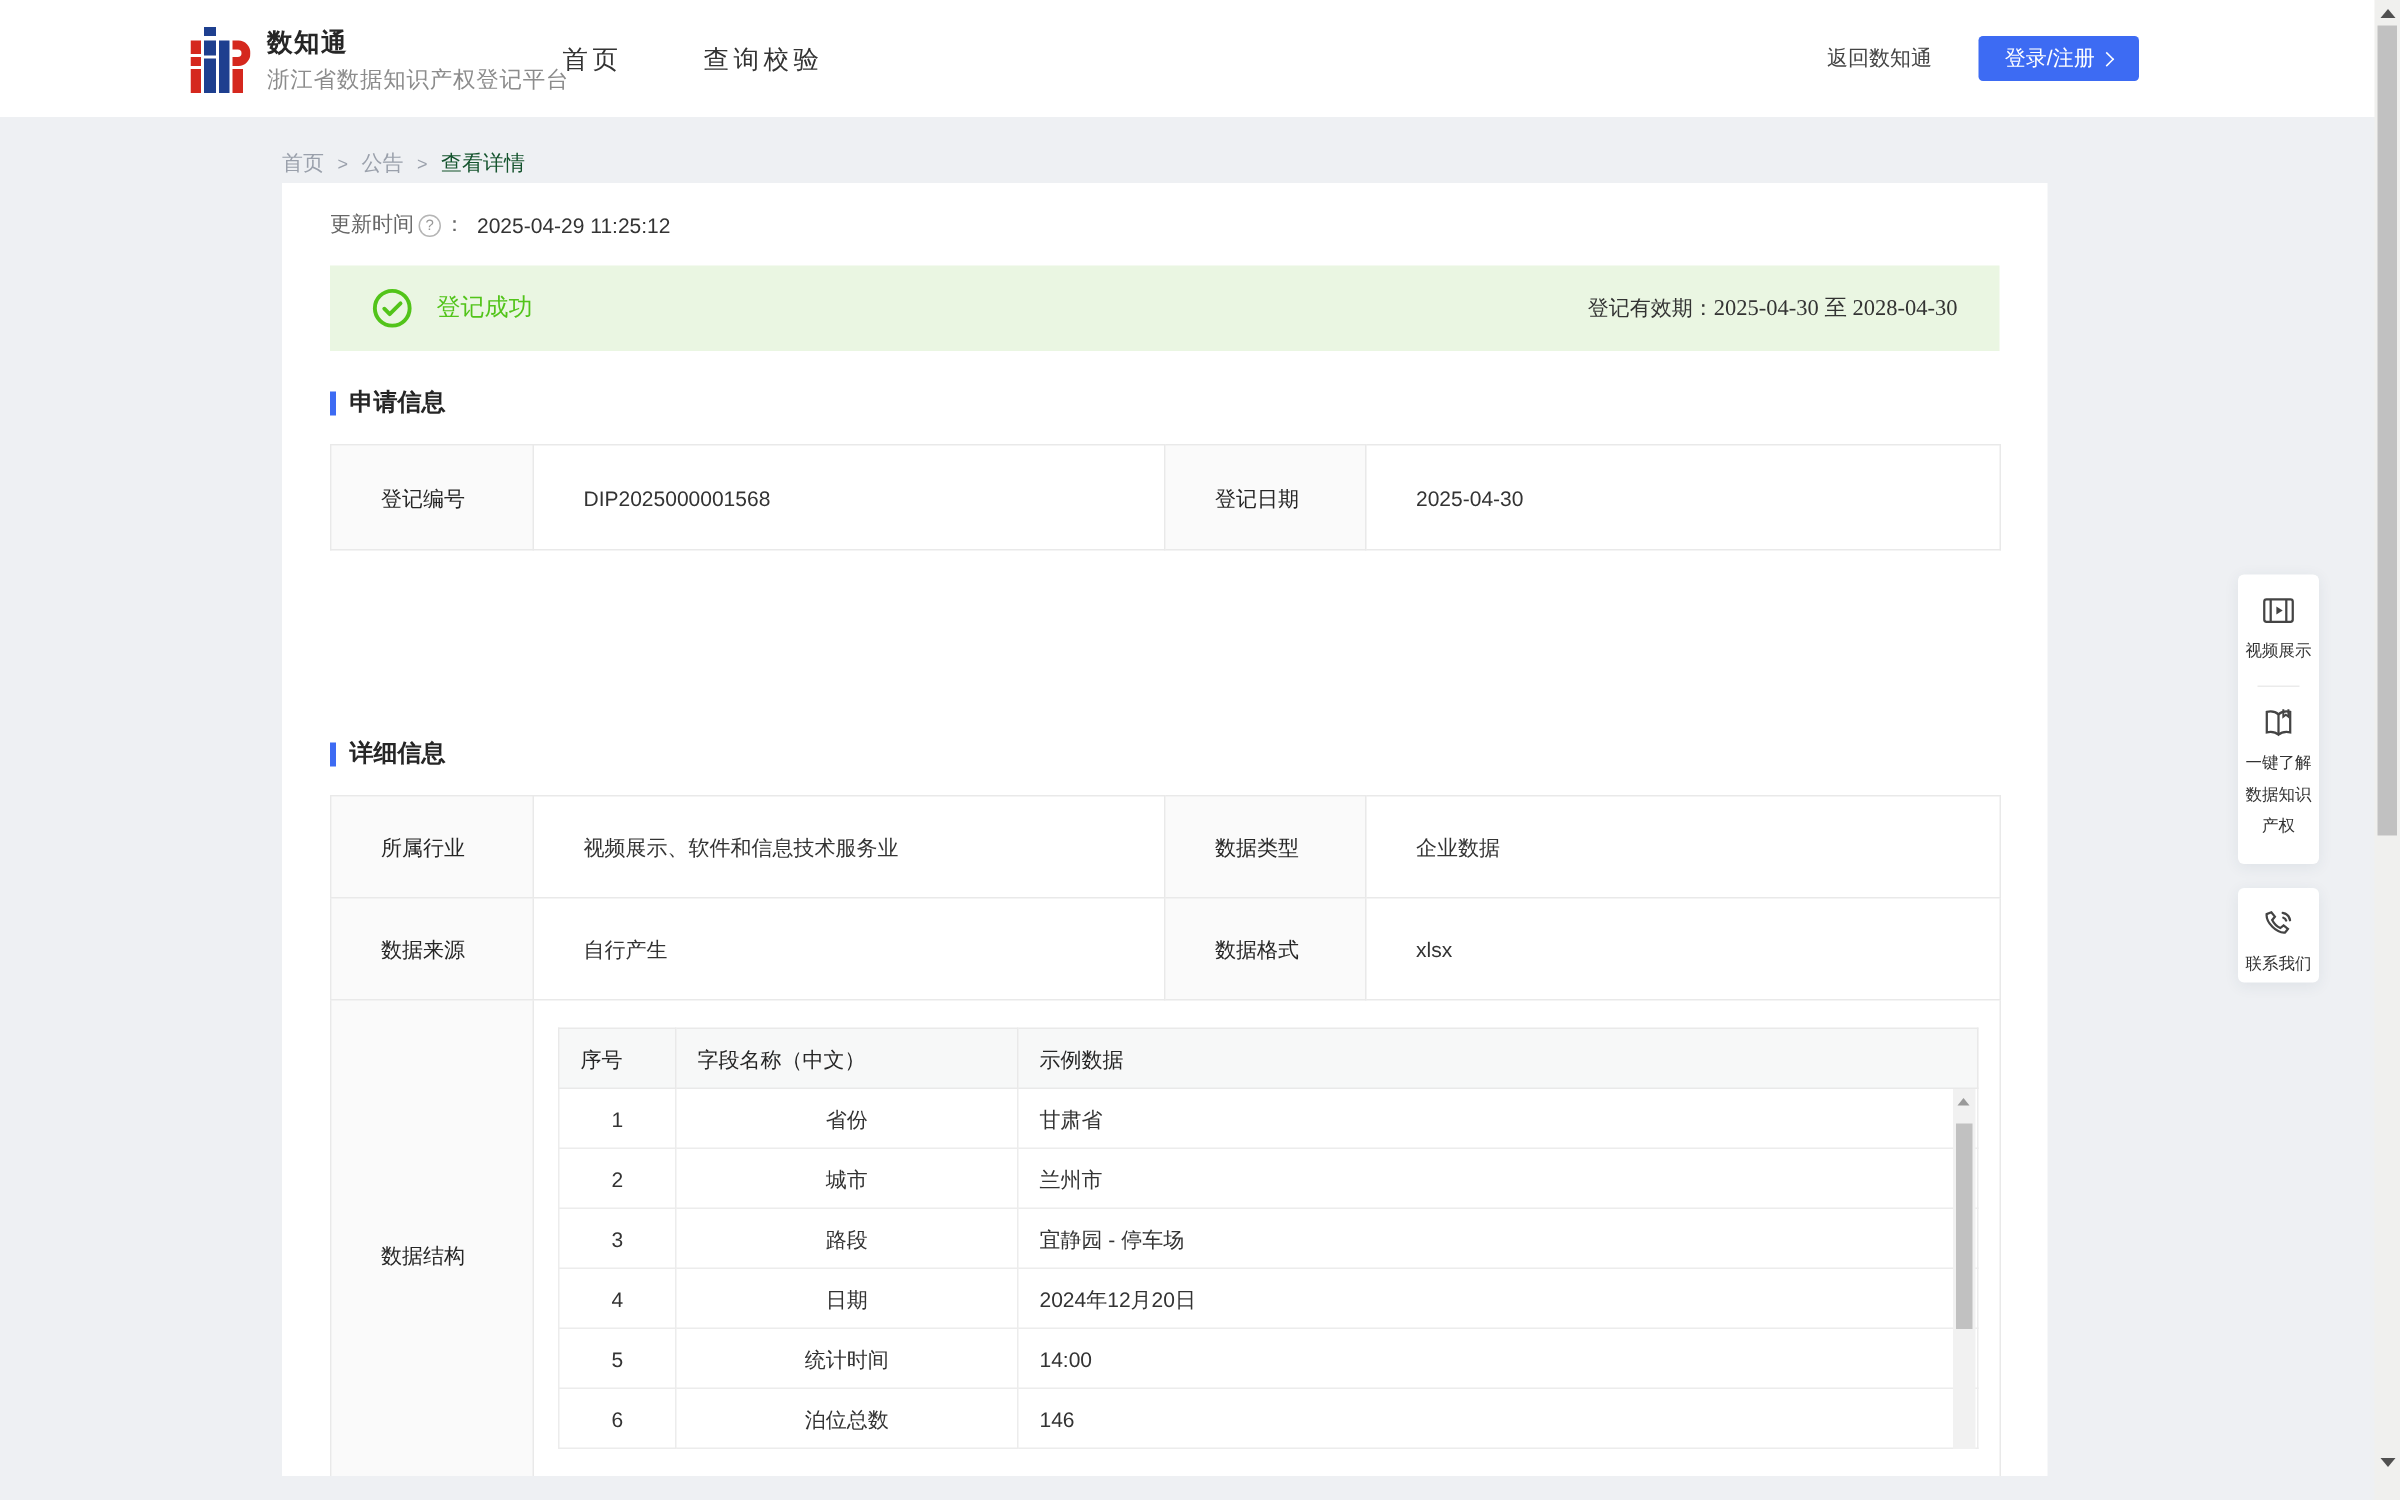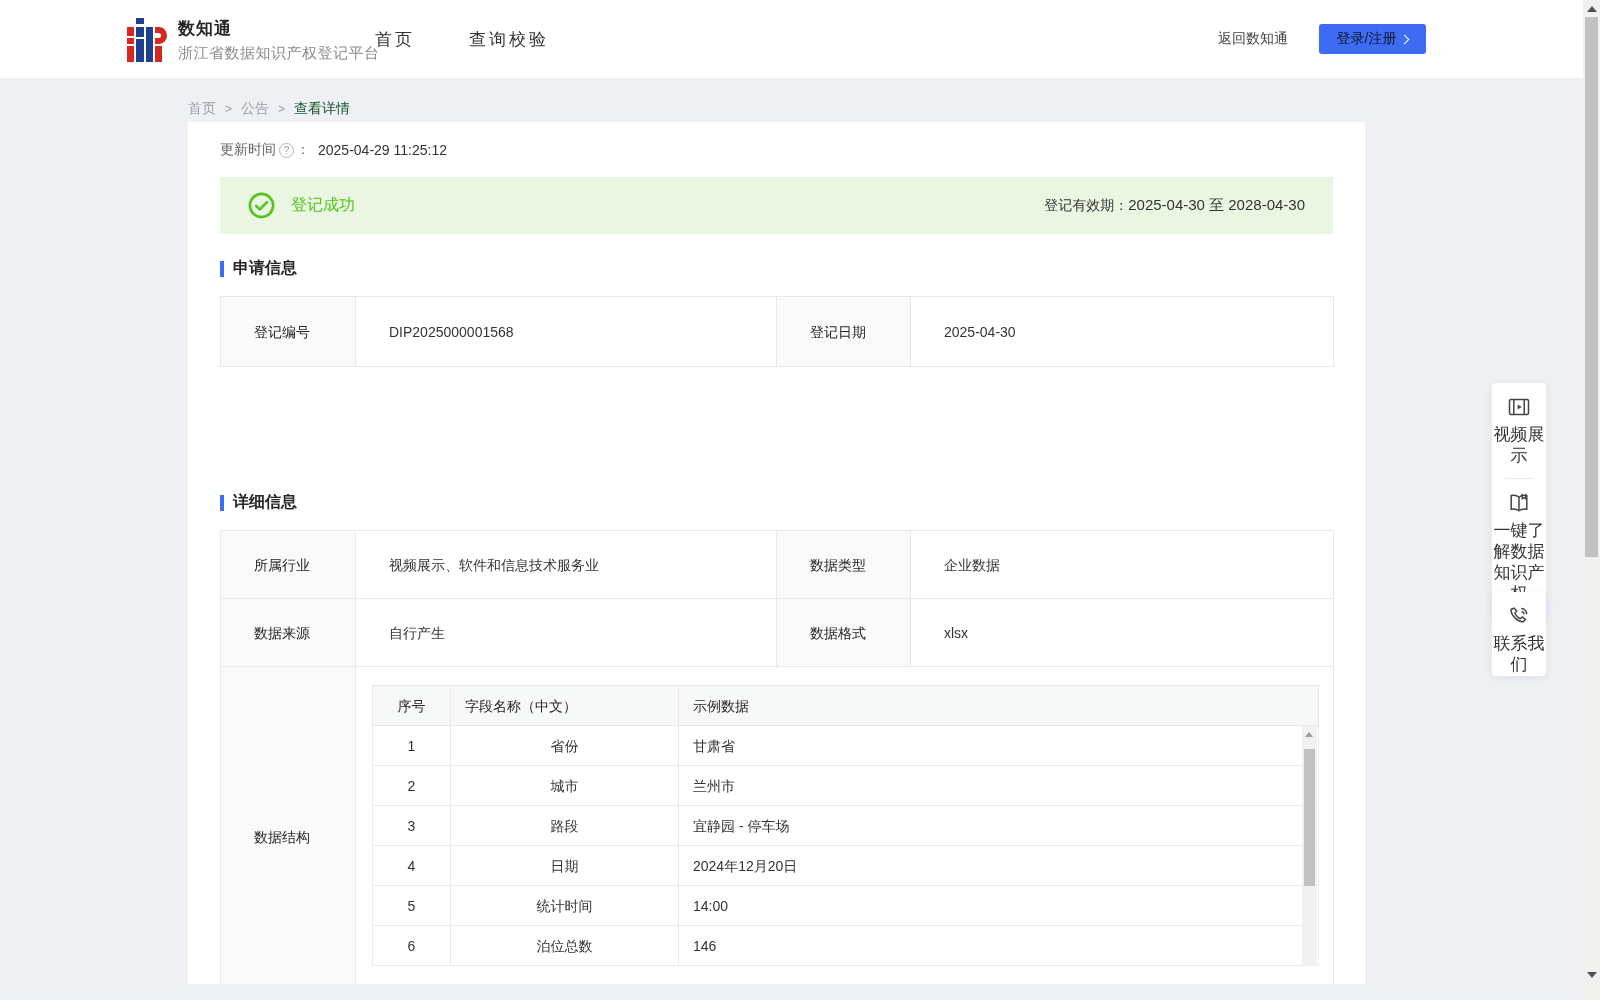--- a/index.html
+++ b/index.html
@@ -9,21 +9,21 @@
 
   
   .hdr { position:absolute; left:0; top:0; width:1600px; height:78px; background:#fff; }
   .logo { position:absolute; left:127px; top:17px; display:flex; align-items:center; gap:11px; cursor:pointer; }
   .logo-txt .t1 { font-size:17px; font-weight:bold; color:#262626; letter-spacing:1px; }
   .logo-txt .t2 { font-size:15px; color:#8c8c8c; margin-top:4px; letter-spacing:.5px; }
   .nav { position:absolute; left:375px; top:0; height:78px; display:flex; align-items:center; gap:54px; }
   .nav-item { font-size:17px; color:#333; letter-spacing:3px; cursor:pointer; }
   .hdr-right { position:absolute; right:174px; top:0; height:78px; display:flex; align-items:center; gap:31px; }
   .back-link { font-size:14px; color:#444; cursor:pointer; }
-  .login-btn { width:107px; height:30px; background:#3d6bf3; color:#0f172a; font-size:14px; border:none;
+  .login-btn { width:107px; height:30px; background:#3d6bf3; color:#ffffff; font-size:14px; border:none;
                border-radius:3px; display:flex; align-items:center; justify-content:center; gap:5px; cursor:pointer;text-align:center; }
   .chev { width:7px; height:7px; border-right:1.6px solid #fff; border-top:1.6px solid #fff; transform:rotate(45deg); margin-top:1px; }
 
   
   .crumbs { position:absolute; left:188px; top:100px; font-size:14px; color:#9aa0ab; display:flex; align-items:center; gap:9px; }
   .crumbs .lnk { cursor:pointer; }
   .crumbs .cur { color:#14532d; }
   .crumbs .sep { font-size:12px; color:#9aa0ab; }
 
   
@@ -31,49 +31,49 @@
 
   .update-row { position:absolute; left:32px; top:19px; display:flex; align-items:center; font-size:14px; color:#666; }
   .q-icon { width:15px; height:15px; border:1px solid #b5b5b5; border-radius:50%; color:#999; font-size:10px;
             display:flex; align-items:center; justify-content:center; margin:0 2px 0 3px; cursor:pointer; }
   .update-val { color:#333; margin-left:8px; }
 
   .banner { position:absolute; left:32px; top:55px; width:1113px; height:57px; background:#eaf6e2;
             display:flex; align-items:center; padding:0 28px; }
   .banner .st { font-size:16px; color:#52c41a; margin-left:16px; }
   .banner .validity { margin-left:auto; font-size:14px; color:#333; }
-  .banner .validity .vv { font-family:Liberation Sans, sans-serif; font-size:15px; }
+  .banner .validity .vv { font-family:Liberation Serif, serif; font-size:15px; }
 
   .sec { position:absolute; left:32px; display:flex; align-items:center; gap:9px; }
   .sec .bar { width:4px; height:16px; background:#3d6bf3; }
   .sec .stl { font-size:16px; color:#262626; font-weight:600; }
 
   table.info { position:absolute; left:32px; border-collapse:collapse; table-layout:fixed; width:1113px; font-size:14px; color:#333; }
   table.info td { border:1px solid #e9e9e9; padding:8px 33px; vertical-align:middle; line-height:22px; }
   table.info td.lbl { background:#fafafa; color:#262626; }
   #tbl-apply { top:174px; }
   #tbl-detail { top:408px; }
 
   
   .struct-cell { position:relative; padding:0 !important; vertical-align:top !important; }
   .inner-wrap { position:absolute; left:16px; top:18px; width:946px; }
   table.struct { border-collapse:collapse; table-layout:fixed; width:946px; font-size:14px; color:#333; }
   table.struct th, table.struct td { border:1px solid #e9e9e9; height:40px; padding:0 14px; font-weight:normal; }
   table.struct th { background:#f7f8f8; text-align:left; color:#262626; }
-  table.struct th.c-no { text-align:center;margin-left:12px; }
+  table.struct th.c-no { text-align:left;margin-left:12px; }
   table.struct td.c-no, table.struct td.c-field { text-align:center; border-color:#ececec; }
   table.struct td.c-sample { text-align:left; border-color:#ececec; }
   .in-sb { position:absolute; right:1px; top:41px; width:15px; height:240px; background:#f1f1f1; }
   .in-sb .thumb { position:absolute; left:2px; top:23px; width:11px; height:137px; background:#c1c1c1; cursor:pointer; }
   .in-sb .up { position:absolute; left:3px; top:6px; width:0; height:0;
                border-left:4.5px solid transparent; border-right:4.5px solid transparent; border-bottom:5px solid #9a9a9a; cursor:pointer; }
 
   
   .float-card { position:absolute; width:54px; background:#fff; border-radius:4px; box-shadow:0 2px 10px rgba(40,60,90,.08);
-                text-align:center; font-size:17px; color:#333; }
+                text-align:center; font-size:11px; color:#333; }
   #float-a { left:1492px; top:383px; padding:12px 0 14px; }
   #float-b { left:1492px; top:592px; padding:12px 0 1px; }
   .fc-item { cursor:pointer; }
   .fc-item .lb { margin-top:5px; line-height:21px; padding:0 1px; }
   .fc-div { width:28px; height:1px; background:#ebebeb; margin:12px auto; }
 
   
   .sb { position:absolute; right:0; top:0; width:17px; height:1000px; background:#f0f0ee; }
   .sb .thumb { position:absolute; left:2px; top:17px; width:13px; height:540px; background:#c1c1c1; cursor:pointer; }
   .sb .up { position:absolute; left:3.5px; top:6px; width:0; height:0;

